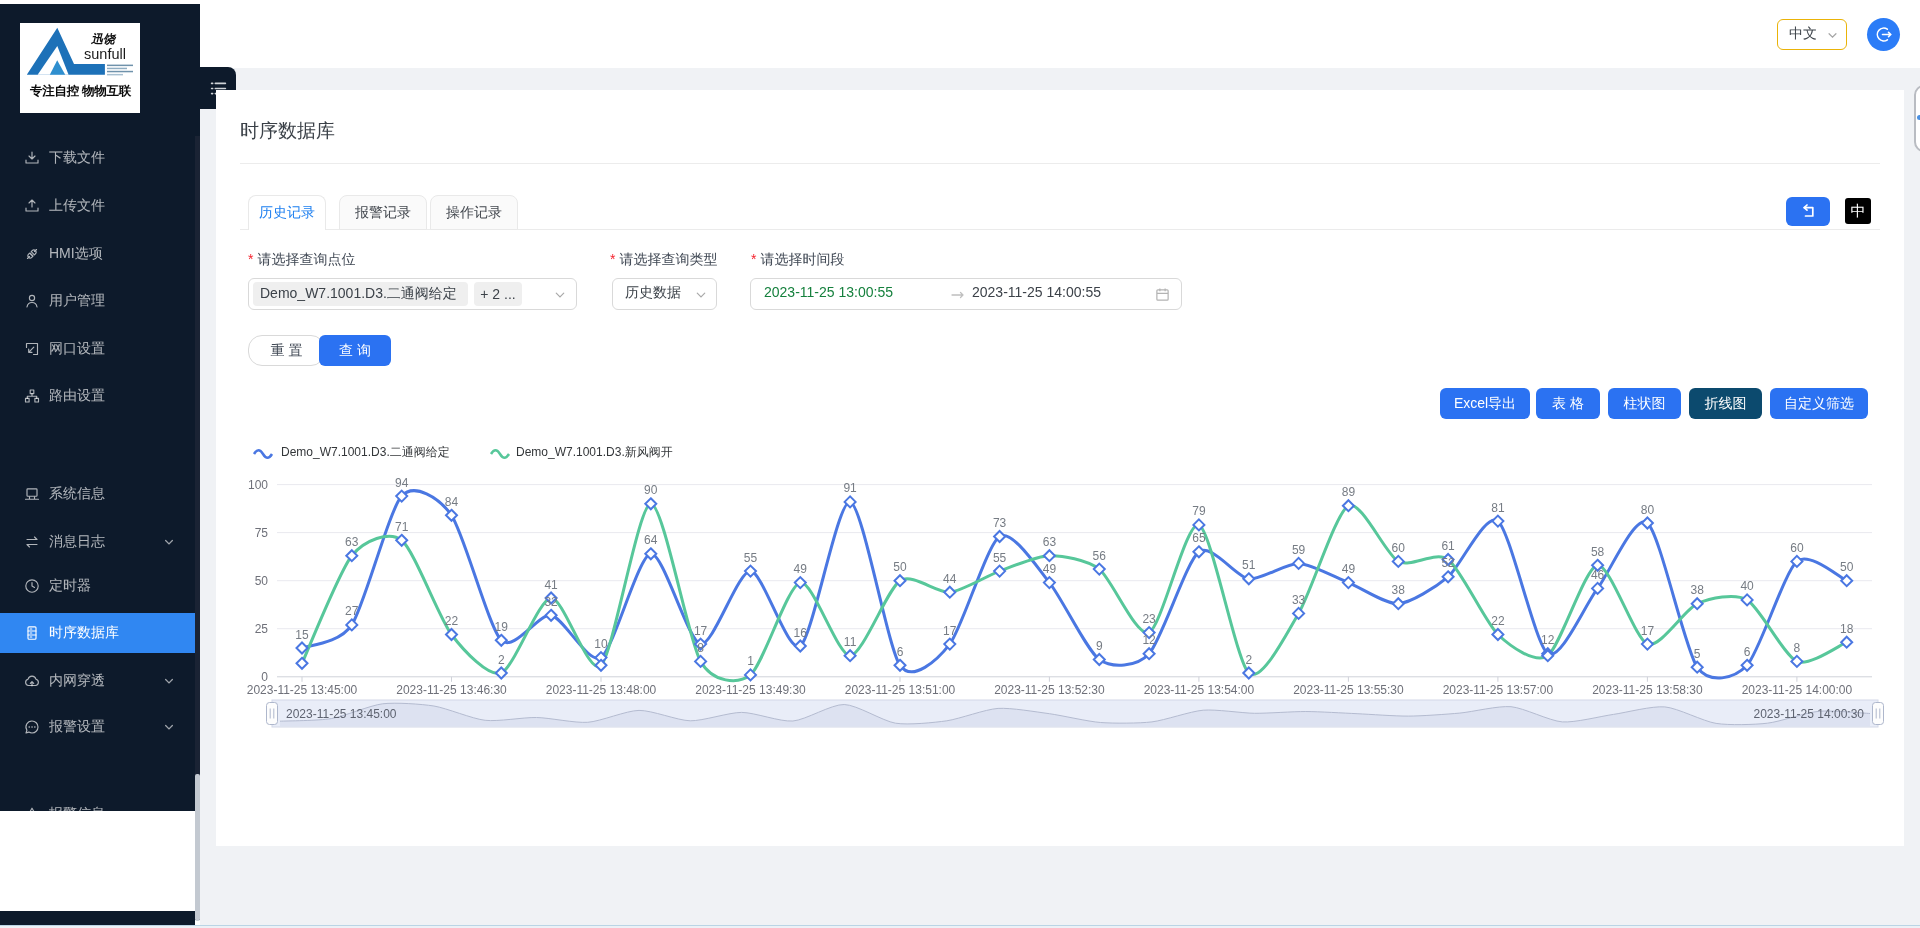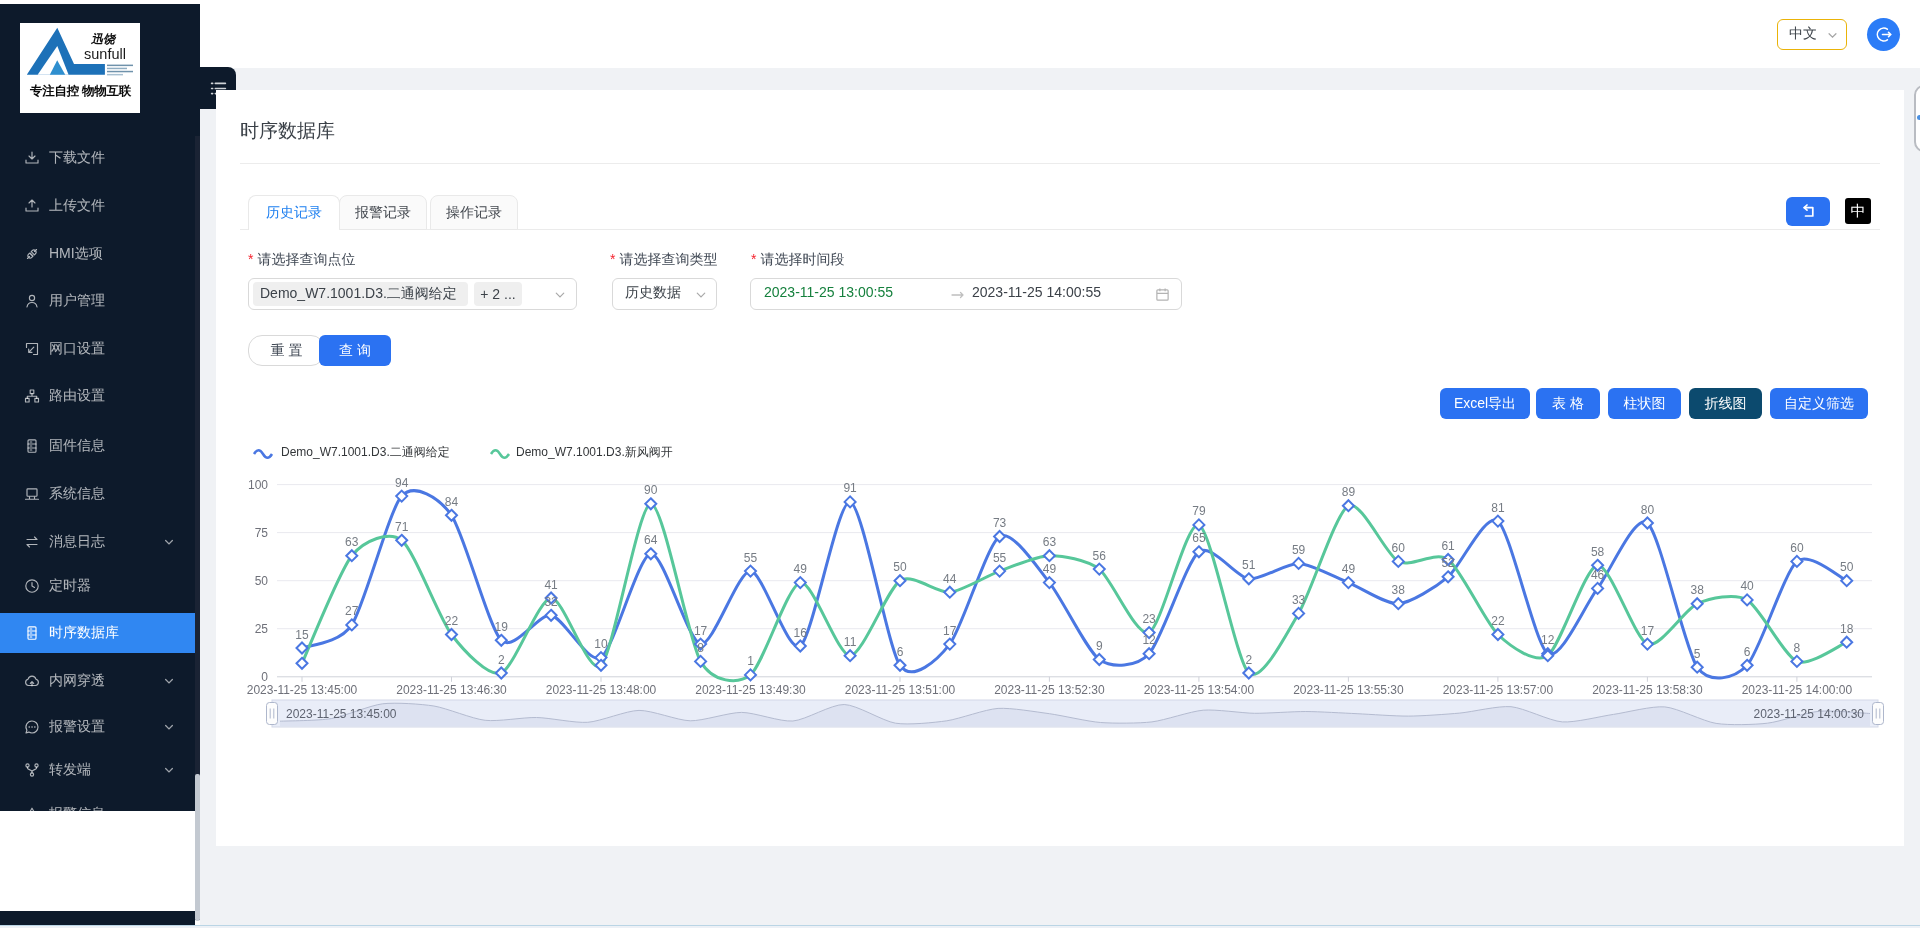--- a/index.html
+++ b/index.html
@@ -58,27 +58,20 @@
     </div>
 <div class="mi" style="top:372px">
       <svg width="16" height="16" viewBox="0 0 16 16" fill="none" stroke="rgba(255,255,255,0.68)" stroke-width="1.15" stroke-linecap="round" stroke-linejoin="round">
         <rect x="6.2" y="2" width="3.6" height="3.6"></rect>
         <rect x="1.5" y="10.4" width="3.6" height="3.6"></rect>
         <rect x="10.9" y="10.4" width="3.6" height="3.6"></rect>
         <path d="M8 5.6v2.6M8 8.2H3.3v2.2M8 8.2h4.7v2.2"></path>
       </svg>
       <span>路由设置</span>
     </div>
-<div class="mi" style="top:422px">
-      <svg width="16" height="16" viewBox="0 0 16 16" fill="none" stroke="rgba(255,255,255,0.68)" stroke-width="1.15" stroke-linecap="round" stroke-linejoin="round">
-        <rect x="4" y="1.8" width="8" height="12.4" rx="1"></rect>
-        <path d="M4 6h8M4 10h8M6.2 4h1.6M6.2 8h1.6M6.2 12h1.6"></path>
-      </svg>
-      <span>固件信息</span>
-    </div>
 <div class="mi" style="top:470px">
       <svg width="16" height="16" viewBox="0 0 16 16" fill="none" stroke="rgba(255,255,255,0.68)" stroke-width="1.15" stroke-linecap="round" stroke-linejoin="round">
         <rect x="3" y="2.8" width="10" height="7.4" rx="0.8"></rect>
         <path d="M1.5 13.2h13M5.5 11v2M10.5 11v2"></path>
       </svg>
       <span>系统信息</span>
     </div>
 <div class="mi" style="top:518px">
       <svg width="16" height="16" viewBox="0 0 16 16" fill="none" stroke="rgba(255,255,255,0.68)" stroke-width="1.15" stroke-linecap="round" stroke-linejoin="round">
         <path d="M3 5.5h10M10.5 3l2.5 2.5M13 10.5H3M5.5 13L3 10.5"></path>
@@ -111,32 +104,20 @@
       <svg class="chev" width="12" height="12" viewBox="0 0 16 16" fill="none" stroke="rgba(255,255,255,0.6)" stroke-width="1.7" stroke-linecap="round">
         <path d="M3.5 6l4.5 4.5L12.5 6"></path>
       </svg>
     </div>
 <div class="mi" style="top:703px">
       <svg width="16" height="16" viewBox="0 0 16 16" fill="none" stroke="rgba(255,255,255,0.68)" stroke-width="1.15" stroke-linecap="round" stroke-linejoin="round">
         <path d="M8 2a6 6 0 0 1 6 6 6 6 0 0 1-6 6c-1.2 0-2.3-.3-3.2-.9L2 14l.9-2.8A6 6 0 0 1 8 2z"></path>
         <path d="M5.2 8h.1M8 8h.1M10.8 8h.1" stroke-width="1.6"></path>
       </svg>
       <span>报警设置</span>
-      <svg class="chev" width="12" height="12" viewBox="0 0 16 16" fill="none" stroke="rgba(255,255,255,0.6)" stroke-width="1.7" stroke-linecap="round">
-        <path d="M3.5 6l4.5 4.5L12.5 6"></path>
-      </svg>
-    </div>
-<div class="mi" style="top:746px">
-      <svg width="16" height="16" viewBox="0 0 16 16" fill="none" stroke="rgba(255,255,255,0.68)" stroke-width="1.15" stroke-linecap="round" stroke-linejoin="round">
-        <circle cx="3.5" cy="3.5" r="1.6"></circle>
-        <circle cx="12.5" cy="3.5" r="1.6"></circle>
-        <circle cx="8" cy="12.5" r="1.6"></circle>
-        <path d="M3.5 5.1v1.2c0 1.5 4.5 1.2 4.5 3.4M12.5 5.1v1.2c0 1.5-4.5 1.2-4.5 3.4v1.2"></path>
-      </svg>
-      <span>转发端</span>
       <svg class="chev" width="12" height="12" viewBox="0 0 16 16" fill="none" stroke="rgba(255,255,255,0.6)" stroke-width="1.7" stroke-linecap="round">
         <path d="M3.5 6l4.5 4.5L12.5 6"></path>
       </svg>
     </div>
 <div class="mi" style="top:790px">
       <svg width="16" height="16" viewBox="0 0 16 16" fill="none" stroke="rgba(255,255,255,0.68)" stroke-width="1.15" stroke-linecap="round" stroke-linejoin="round">
         <path d="M8 2.2L14.5 13.5H1.5z"></path>
         <path d="M8 6.5v3.2M8 11.4v.4"></path>
       </svg>
       <span>报警信息</span>
@@ -194,21 +175,21 @@
 <div id="collapse">
     <svg width="17" height="17" viewBox="0 0 16 16" fill="none" stroke="#cfd3d8" stroke-width="1.5" stroke-linecap="round">
 <path d="M1.5 3.2h1M5 3.2h9.5M1.5 8h1M5 8h9.5M1.5 12.8h1M5 12.8h9.5"></path>
     </svg>
   </div>
 <div id="bstrip"></div>
 <div id="card"></div>
 <div class="abs" style="left:240px;top:118px;font-size:19px;color:#3a4047">时序数据库</div>
 <div class="abs" style="left:240px;top:163px;width:1640px;height:1px;background:#ececec"></div>
 <div class="abs" style="left:240px;top:229px;width:1640px;height:1px;background:#ebebeb"></div>
-<div class="abs" style="left:248px;top:195px;width:92px;height:35px;background:#fff;border:1px solid #e9e9e9;border-bottom:none;border-radius:8px 8px 0 0;display:flex;align-items:center;justify-content:center;font-size:14px;color:#2080f0">历史记录</div>
+<div class="abs" style="left:248px;top:195px;width:78px;height:35px;background:#fff;border:1px solid #e9e9e9;border-bottom:none;border-radius:8px 8px 0 0;display:flex;align-items:center;justify-content:center;font-size:14px;color:#2080f0">历史记录</div>
 <div class="abs" style="left:339px;top:195px;width:88px;height:35px;background:#fafafa;border:1px solid #e9e9e9;border-radius:8px 8px 0 0;display:flex;align-items:center;justify-content:center;font-size:14px;color:#42474e">报警记录</div>
 <div class="abs" style="left:430px;top:195px;width:88px;height:35px;background:#fafafa;border:1px solid #e9e9e9;border-radius:8px 8px 0 0;display:flex;align-items:center;justify-content:center;font-size:14px;color:#42474e">操作记录</div>
 <div class="abs" style="left:1786px;top:197px;width:44px;height:29px;background:#2b72f2;border-radius:6px">
 <svg style="position:absolute;left:15px;top:7px" width="15" height="15" viewBox="0 0 15 15" fill="none" stroke="#fff" stroke-width="1.7" stroke-linecap="round" stroke-linejoin="round">
 <path d="M3.2 3.6h8.6v8.4H4.5"></path>
       <path d="M6 1L3.2 3.6 6 6.2"></path>
 </svg>
   </div>
 <div class="abs" style="left:1845px;top:198px;width:26px;height:26px;background:#000;border-radius:3px;display:flex;align-items:center;justify-content:center;color:#fff;font-size:15px">中</div>
 <div class="lbl" style="left:248px;top:251px"><b>*</b>请选择查询点位</div>

